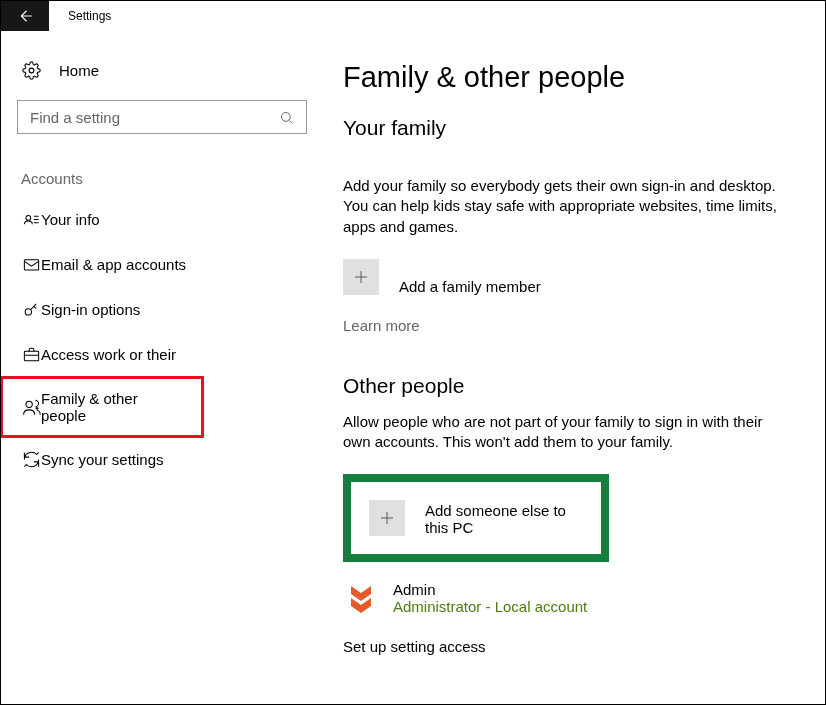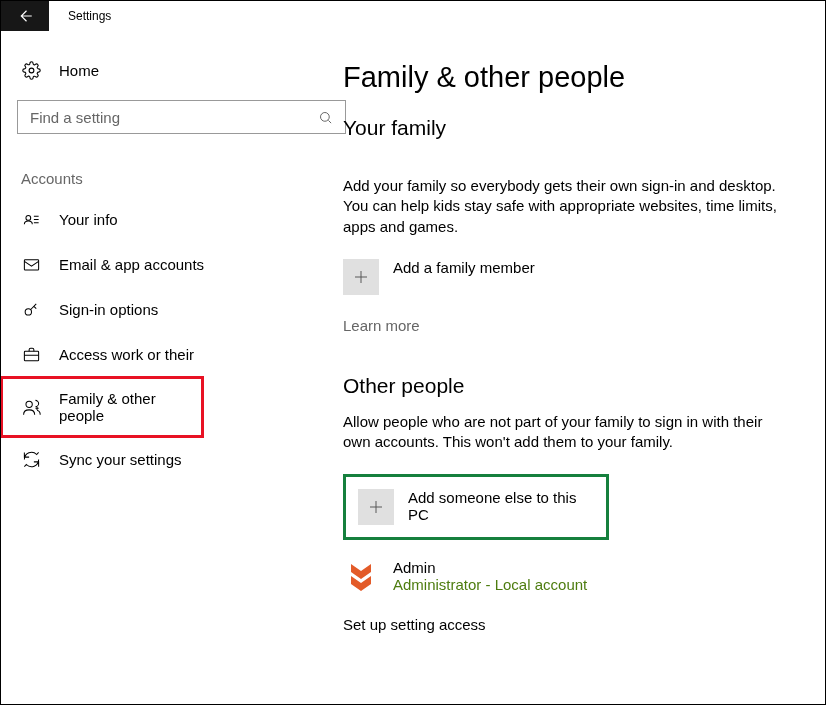--- a/index.html
+++ b/index.html
@@ -55,21 +55,21 @@
     width: 20px;
     display: flex;
     justify-content: center;
     align-items: center;
     flex-shrink: 0;
   }
   .search-wrap {
     padding: 10px 16px 0 16px;
   }
   .search {
-    width: 329px;
+    width: 290px;
     height: 34px;
     border: 1px solid #999;
     display: flex;
     align-items: center;
     padding: 0 10px;
     color: #666;
     justify-content: space-between;
   }
   .search input {
     border: none;
@@ -82,21 +82,20 @@
   .search input::placeholder { color: #666; }
   .section-label {
     padding: 36px 20px 10px 20px;
     color: #666;
     font-size: 15px;
   }
   .nav-item {
     display: flex;
     align-items: center;
     padding: 13px 20px;
-    gap: 18px;
     font-size: 15px;
   }
   .nav-item.highlight {
     outline: 3px solid #e81123;
     outline-offset: -2px;
     margin-right: 108px;
   }
   .content {
     flex: 1;
     padding: 20px 40px 0 32px;
@@ -112,27 +111,27 @@
     margin: 0 0 8px 0;
   }
   .desc {
     font-size: 15px;
     color: #000;
     margin: 36px 0 22px 0;
     line-height: 1.35;
   }
   .add-row {
     display: flex;
-    align-items: flex-start;
-    gap: 14px;
+    align-items: flex-end;
+    gap: 20px;
     margin-bottom: 22px;
   }
   .add-row.highlight {
-    border: 3px solid #15803d;
-    padding: 12px;
+    border: 8px solid #15803d;
+    padding: 18px;
     width: 266px;
     margin-bottom: 18px;
     margin-top: 18px;
   }
   .plus-box {
     width: 36px;
     height: 36px;
     background: #e0e0e0;
     display: flex;
     align-items: center;

